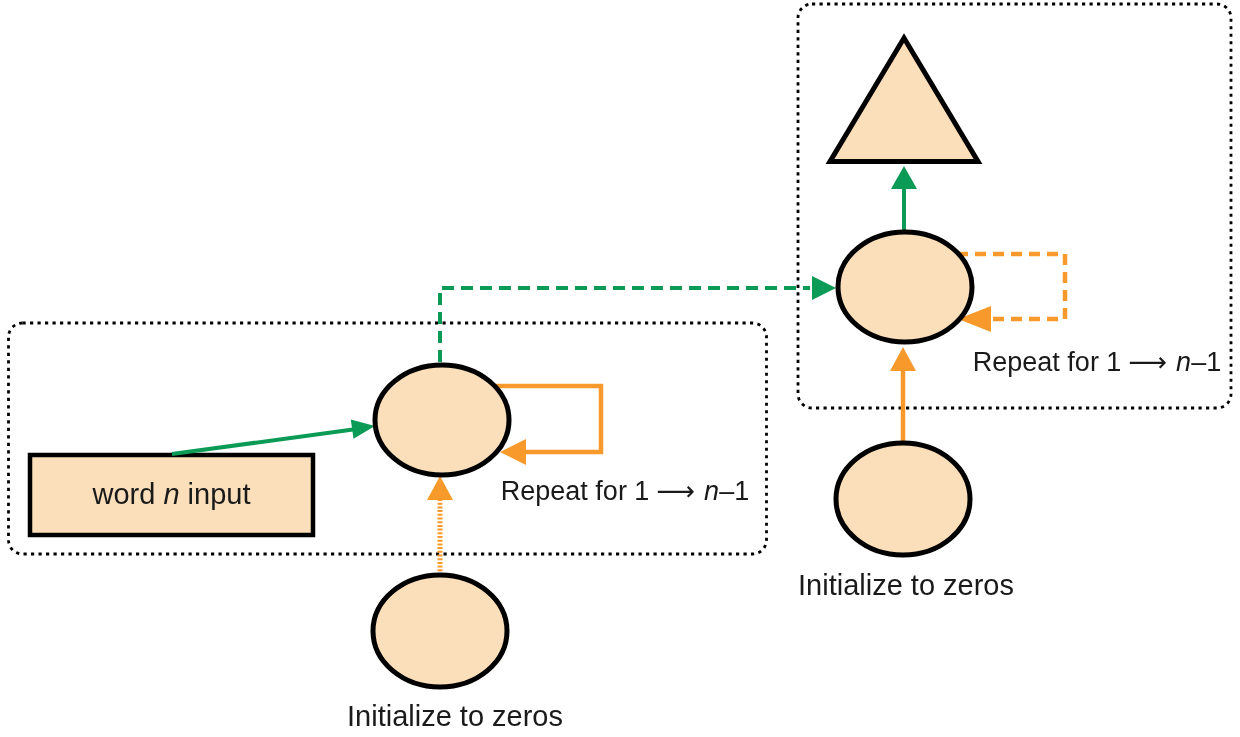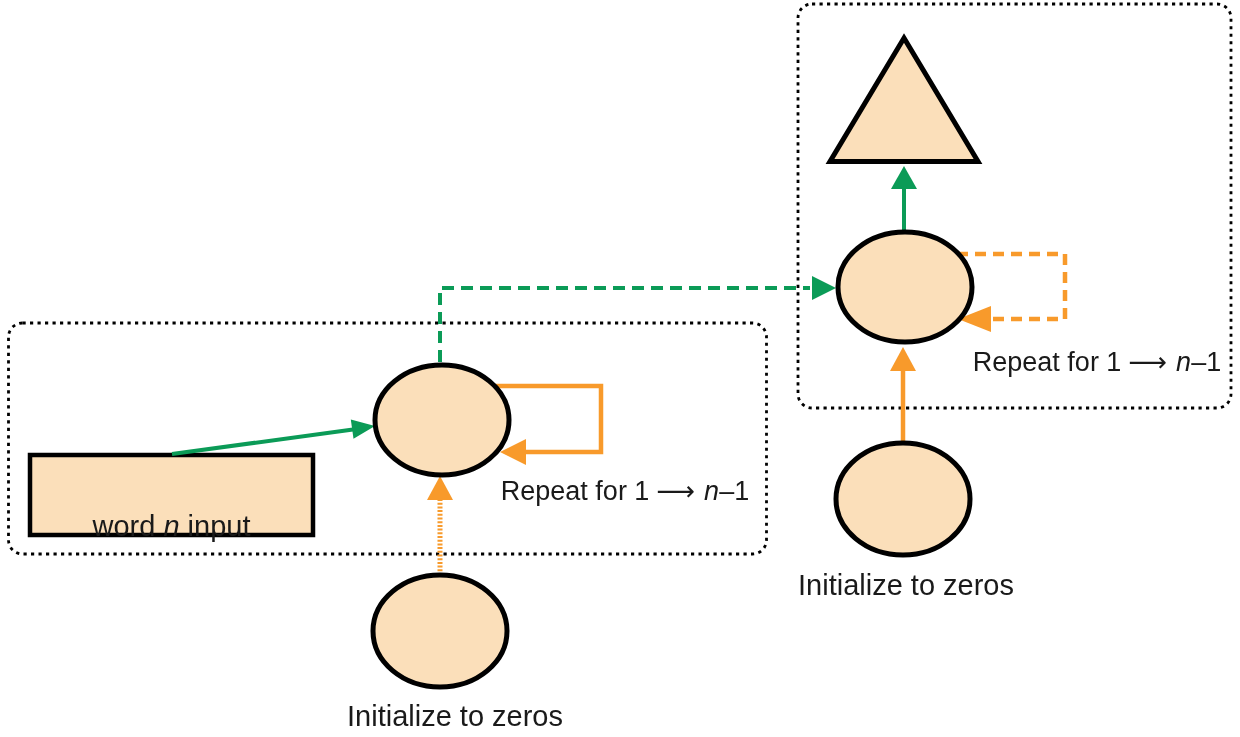--- a/index.html
+++ b/index.html
@@ -40,21 +40,20 @@
     position: absolute;
     color: var(--text);
     text-align: center;
     line-height: 1.1;
     white-space: nowrap;
   }
   .label-word-input {
     left: 32px; top: 457px; width: 279px; height: 76px;
     display: flex; align-items: center; justify-content: center;
     font-size: 29px;
-    margin-top: 32px;
   }
   .label-repeat-left  { left: 480px; top: 476px; width: 290px; font-size: 27px; }
   .label-repeat-right { left: 952px; top: 347px; width: 290px; font-size: 27px; }
   .label-init-left    { left: 343px; top: 701px; width: 224px; font-size: 29px; }
   .label-init-right   { left: 794px; top: 570px; width: 224px; font-size: 29px; }
 
   .var { font-style: italic; }
   .arrow-glyph {
     font-family: "DejaVu Sans", sans-serif;
     margin: 0 9px 0 7px;

